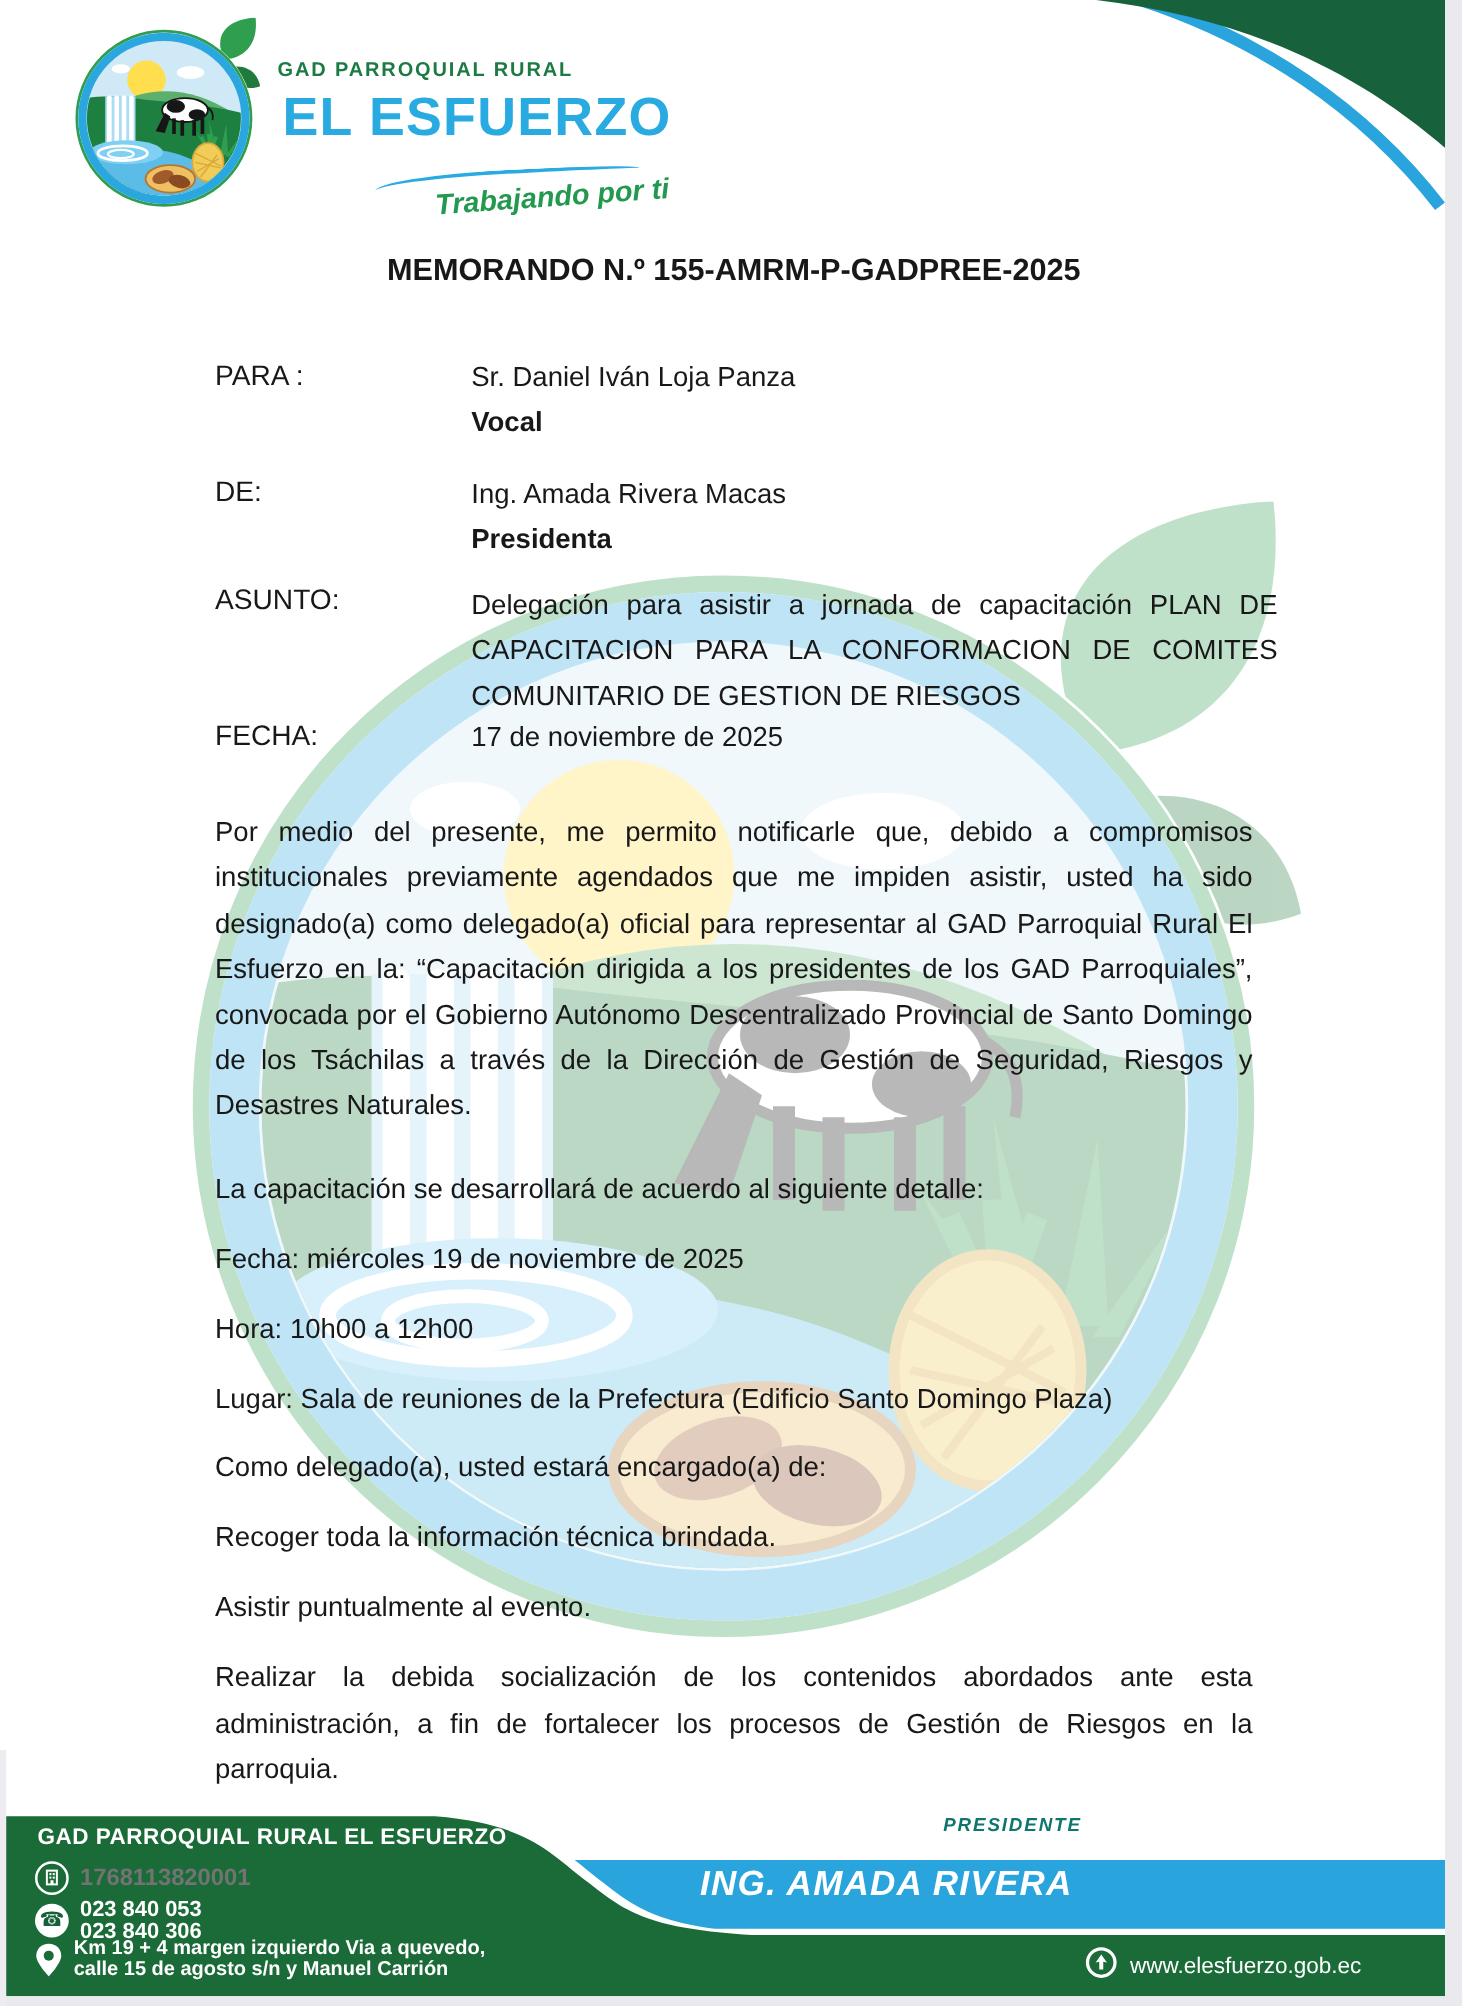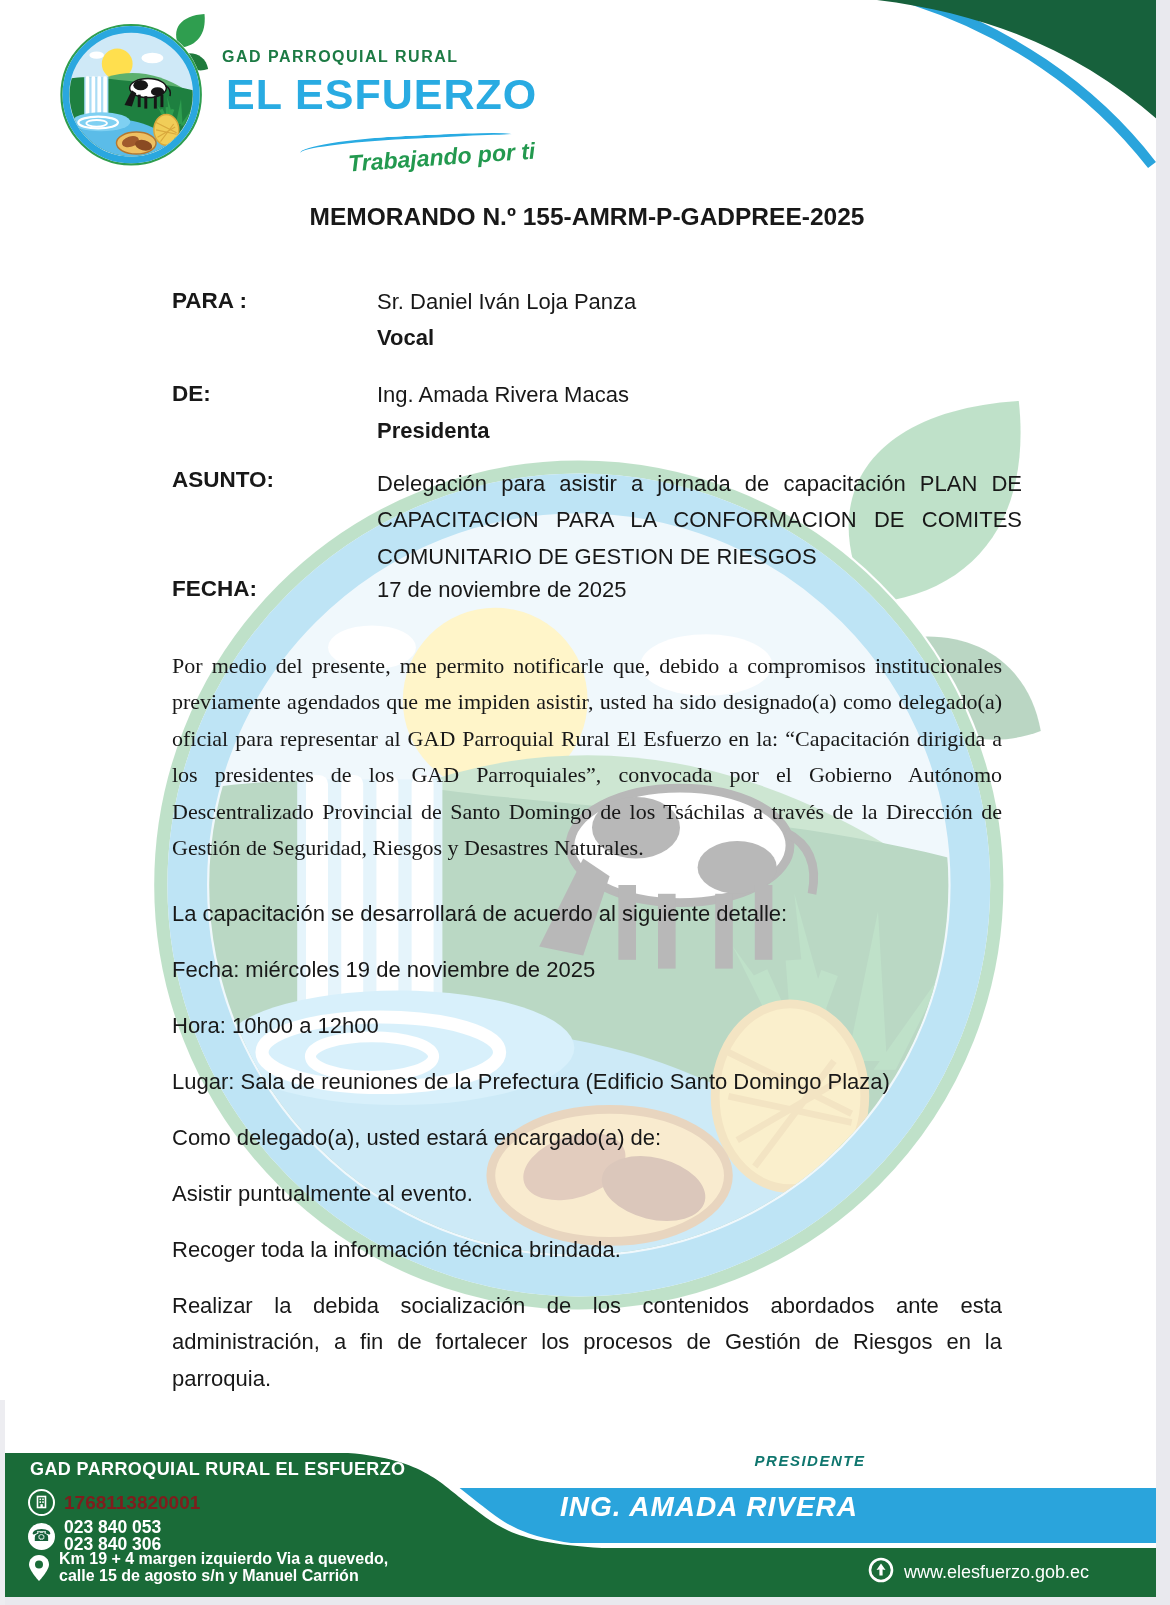--- a/index.html
+++ b/index.html
@@ -22,42 +22,42 @@
     letter-spacing:1px;color:#29abe2;z-index:10;}
   .tag-swoosh{position:absolute;left:300px;top:136px;width:212px;height:16px;z-index:10;
     border-top:3px solid #29abe2;border-radius:100%/ 120% 40% 0 0;transform:rotate(-3deg);}
   .tagline{position:absolute;left:348px;top:144px;font-size:23px;font-weight:bold;font-style:italic;
     color:#23994f;transform:rotate(-4deg);z-index:10;}
   
   .watermark{position:absolute;left:152px;top:401px;width:924px;height:924px;opacity:0.3;z-index:1;pointer-events:none;}
   
   .memo-title{position:absolute;left:172px;top:203px;width:830px;text-align:center;
     font-size:24.5px;font-weight:bold;z-index:10;}
-  .f-label{position:absolute;left:172px;font-size:22.5px;font-weight:bold;z-index:10;}
+  .f-label{position:absolute;left:172px;font-size:22.5px;font-weight:normal;z-index:10;}
   .f-value{position:absolute;left:377px;font-size:22px;z-index:10;}
   .f-bold{font-weight:bold;}
   .asunto-block{position:absolute;left:377px;top:466px;width:645px;font-size:22px;line-height:36.4px;
     text-align:justify;z-index:10;}
   .body-text{position:absolute;left:172px;top:648px;width:830px;z-index:10;}
   .body-text p{margin:0 0 19.5px 0;font-size:22px;line-height:36.4px;text-align:justify;}
-  .body-text p.lead{margin-bottom:30px;font-family:Liberation Serif, serif;}
+  .body-text p.lead{margin-bottom:30px;}
   
   .footer-art{position:absolute;left:0;top:1445px;width:1170px;height:160px;z-index:20;}
   .foot{position:absolute;z-index:30;color:#ffffff;}
   .foot-org{left:30px;top:1459px;font-size:18px;font-weight:bold;letter-spacing:0.4px;}
   .foot-row{display:flex;align-items:center;gap:9px;position:absolute;z-index:30;color:#fff;}
   .row-ruc{left:28px;top:1489px;}
   .row-phone{left:28px;top:1519px;}
   .row-addr{left:28px;top:1551px;}
   .icon-circle{width:27px;height:27px;border-radius:50%;background:#ffffff;display:flex;
     align-items:center;justify-content:center;flex:0 0 auto;}
   .icon-ring{width:27px;height:27px;border-radius:50%;border:2.5px solid #fff;box-sizing:border-box;
     display:flex;align-items:center;justify-content:center;flex:0 0 auto;background:transparent;}
   .phone-glyph{font-family:"DejaVu Sans",sans-serif;font-size:16px;color:#15603a;line-height:1;}
-  .foot-num{font-size:19px;font-weight:bold;color:#7f1d1d;}
+  .foot-num{font-size:19px;font-weight:bold;color:#737373;}
   .foot-phones{font-size:17.5px;font-weight:bold;line-height:17px;color:#fff;}
   .foot-addr{font-size:16px;font-weight:bold;line-height:16.5px;color:#fff;}
   .sig-name{position:absolute;left:560px;top:1491px;width:500px;text-align:left;z-index:30;
     color:#fff;font-size:28px;font-weight:800;font-style:italic;letter-spacing:1px;}
   .sig-title{position:absolute;left:560px;top:1452px;width:500px;text-align:center;z-index:30;
     color:#0f766e;font-size:15px;font-weight:800;font-style:italic;letter-spacing:1.5px;}
   .web-row{left:868px;top:1557px;display:flex;align-items:flex-end;gap:10px;}
   .web-text{font-size:18px;color:#fff;}
 </style>
 </head>
@@ -156,22 +156,22 @@
   <div class="f-label" style="top:576px">FECHA:</div>
   <div class="f-value" style="top:577px">17 de noviembre de 2025</div>
 
   <div class="body-text">
     <p class="lead">Por medio del presente, me permito notificarle que, debido a compromisos institucionales previamente agendados que me impiden asistir, usted ha sido designado(a) como delegado(a) oficial para representar al GAD Parroquial Rural El Esfuerzo en la: “Capacitación dirigida a los presidentes de los GAD Parroquiales”, convocada por el Gobierno Autónomo Descentralizado Provincial de Santo Domingo de los Tsáchilas a través de la Dirección de Gestión de Seguridad, Riesgos y Desastres Naturales.</p>
     <p>La capacitación se desarrollará de acuerdo al siguiente detalle:</p>
     <p>Fecha: miércoles 19 de noviembre de 2025</p>
     <p>Hora: 10h00 a 12h00</p>
     <p>Lugar: Sala de reuniones de la Prefectura (Edificio Santo Domingo Plaza)</p>
     <p>Como delegado(a), usted estará encargado(a) de:</p>
+    <p>Recoger toda la información técnica brindada.</p>
     <p>Asistir puntualmente al evento.</p>
-    <p>Recoger toda la información técnica brindada.</p>
     <p>Realizar la debida socialización de los contenidos abordados ante esta administración, a fin de fortalecer los procesos de Gestión de Riesgos en la parroquia.</p>
   </div>
 
   <svg class="footer-art" viewBox="0 0 1170 160">
     <rect x="415" y="43" width="743" height="55" fill="#2aa4dc"></rect>
     <path d="M352,12 C432,18 450,44 480,66 C510,90 532,102 612,108" fill="none" stroke="#ffffff" stroke-width="11"></path>
     <path d="M0,8 H348 C425,14 442,40 472,62 C502,86 522,98 602,103 H1158 V152 H0 Z" fill="#1a6b38"></path>
   </svg>
 
   <div class="foot foot-org">GAD PARROQUIAL RURAL EL ESFUERZO</div>

